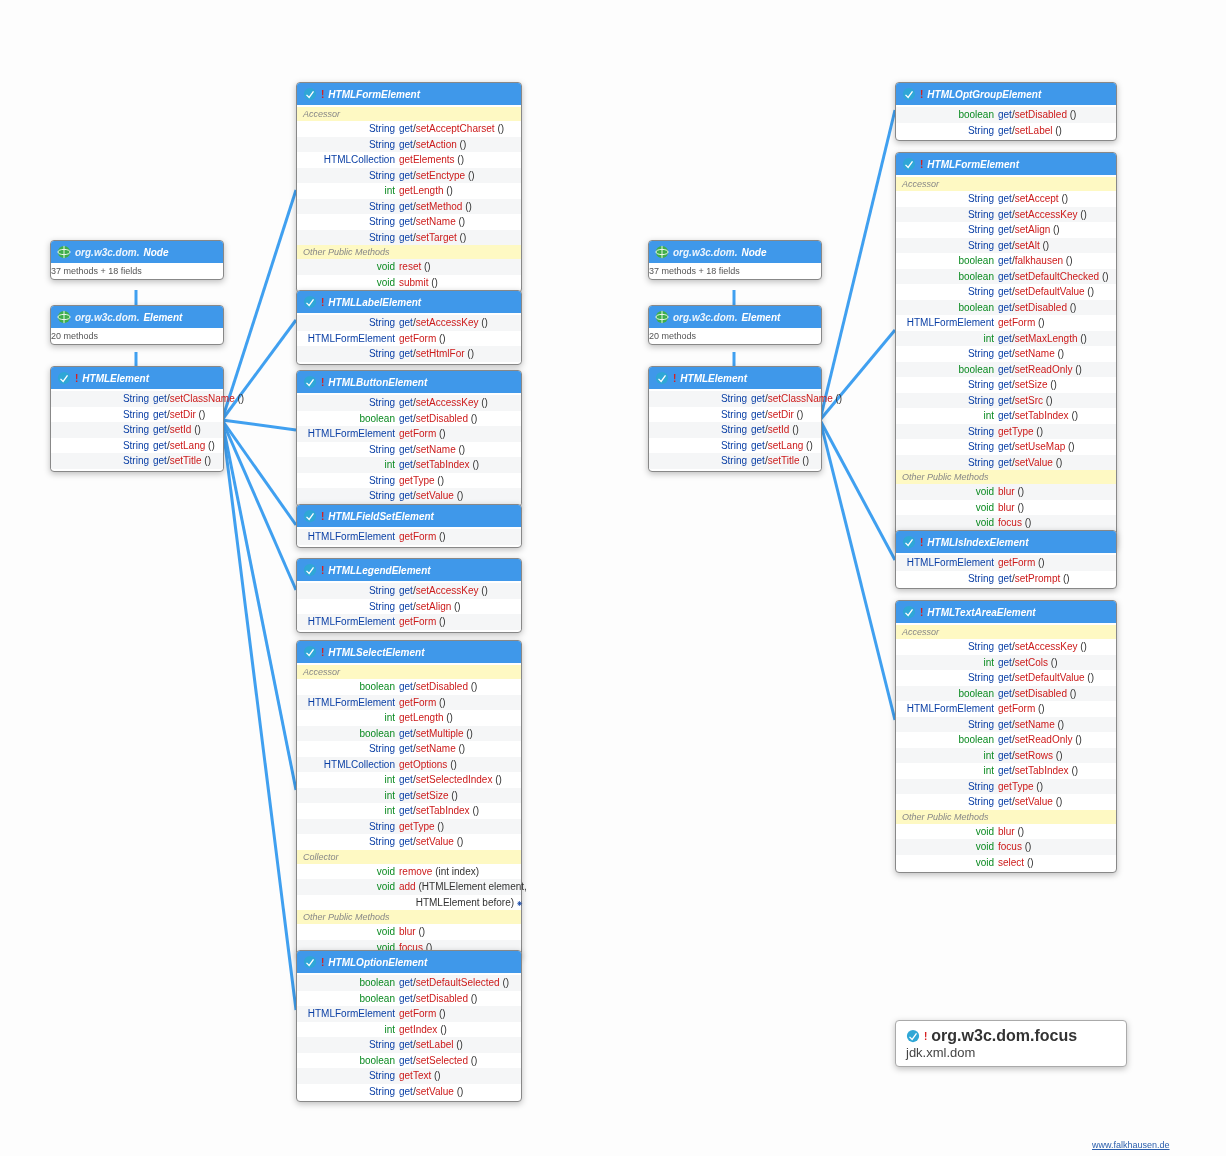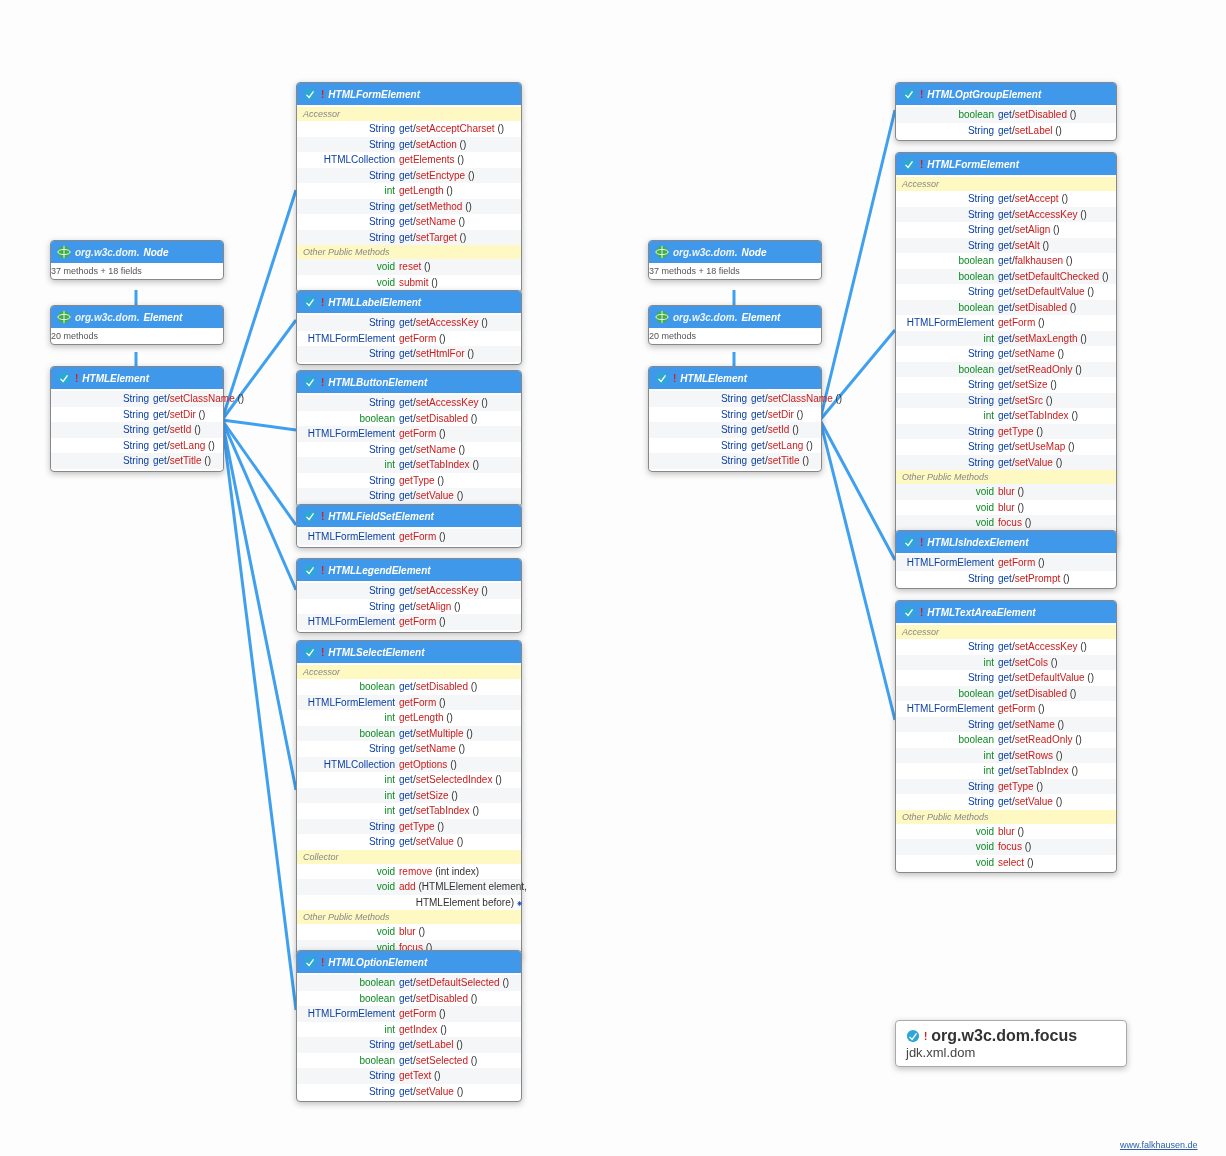--- a/index.html
+++ b/index.html
@@ -664,14 +664,14 @@
         <svg viewBox="0 0 16 16">
             <circle cx="8" cy="8" r="7" fill="#2fa7d6"></circle>
             <path d="M4 9l3 3 5-7" stroke="#fff" fill="none" stroke-width="1.5"></path>
           </svg>
       </span>
       <span class="bang" style="color:#d62020;font-weight:bold">!</span>
       <span class="t">org.w3c.dom.focus</span>
     </div>
     <div class="small">jdk.xml.dom</div>
   </div>
-  <a class="site" style="left:1120px;top:1140px">www.falkhausen.de</a>
+  <a class="site" style="left:1092px;top:1140px">www.falkhausen.de</a>
 </div>
 
 </body></html>

